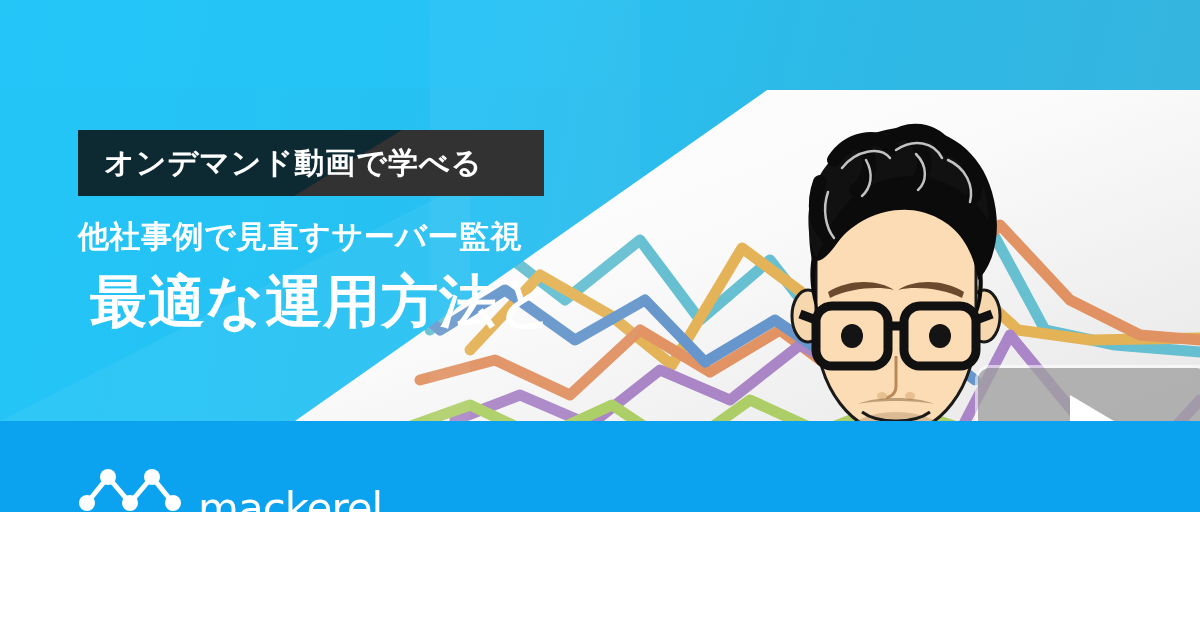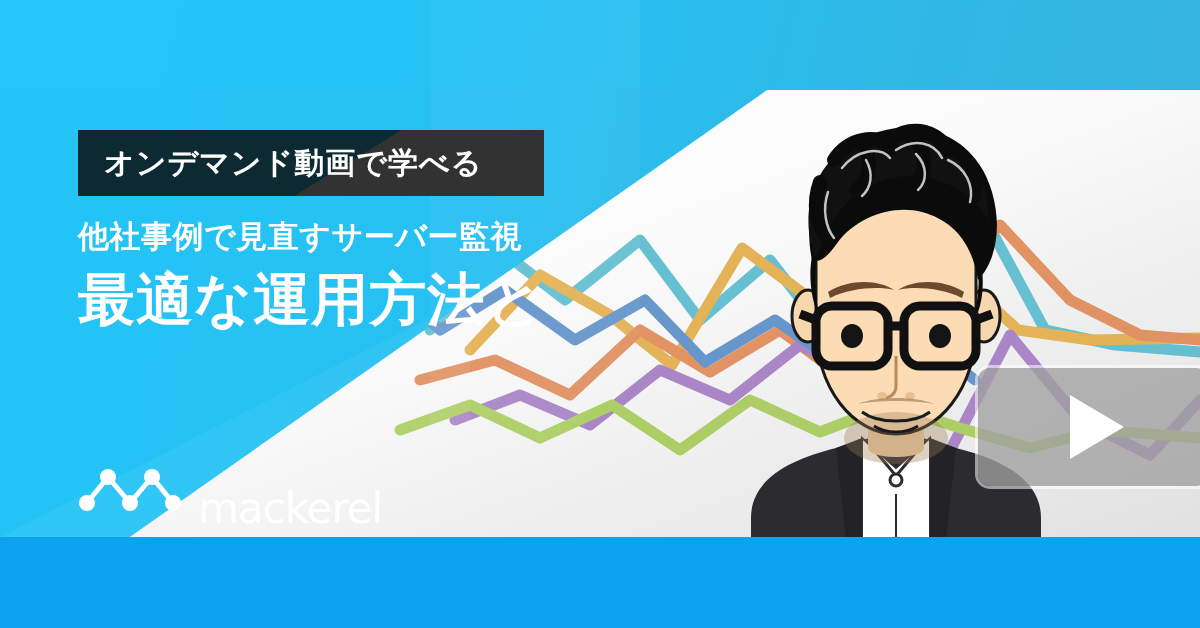--- a/index.html
+++ b/index.html
@@ -3,21 +3,21 @@
 <meta charset="utf-8">
 <style>
   html,body{margin:0;padding:0;}
   body{
     width:1200px;height:628px;overflow:hidden;
     font-family:"Liberation Sans","DejaVu Sans",sans-serif;
     background:#ffffff;
   }
 
   #stage{
-    position:relative;width:1200px;height:628px;overflow:hidden;
+    position:relative;width:1200px;height:512px;overflow:hidden;
     background:#0c4a6e;
   }
 
   
   .photo-panel{
     position:absolute;left:0;top:0;width:1200px;height:628px;
     background:linear-gradient(160deg,#ffffff 0%,#fbfbfb 45%,#dcdcdc 100%);
   }
 
   
@@ -98,25 +98,25 @@
     white-space:nowrap;
   }
 
   
   .copy{
     position:absolute;left:78px;top:218px;width:560px;
     color:#ffffff;
   }
   .sub-head{
     font-size:31px;font-weight:700;letter-spacing:.5px;
-    line-height:1.2;margin:0 0 10px 0;white-space:nowrap;
+    line-height:1.2;margin:0 0 2px 0;white-space:nowrap;
   }
   .head-line{
     font-size:57px;font-weight:700;letter-spacing:1px;
-    line-height:1.22;margin:0;white-space:nowrap;
+    line-height:1.22;margin:12px;white-space:nowrap;
   }
 
   
   .logo{
     position:absolute;left:78px;top:448px;
     display:flex;align-items:center;gap:16px;
   }
   .logo-mark{width:104px;height:46px;display:block;}
   .logo-word{
     color:#ffffff;font-size:42px;font-weight:400;

